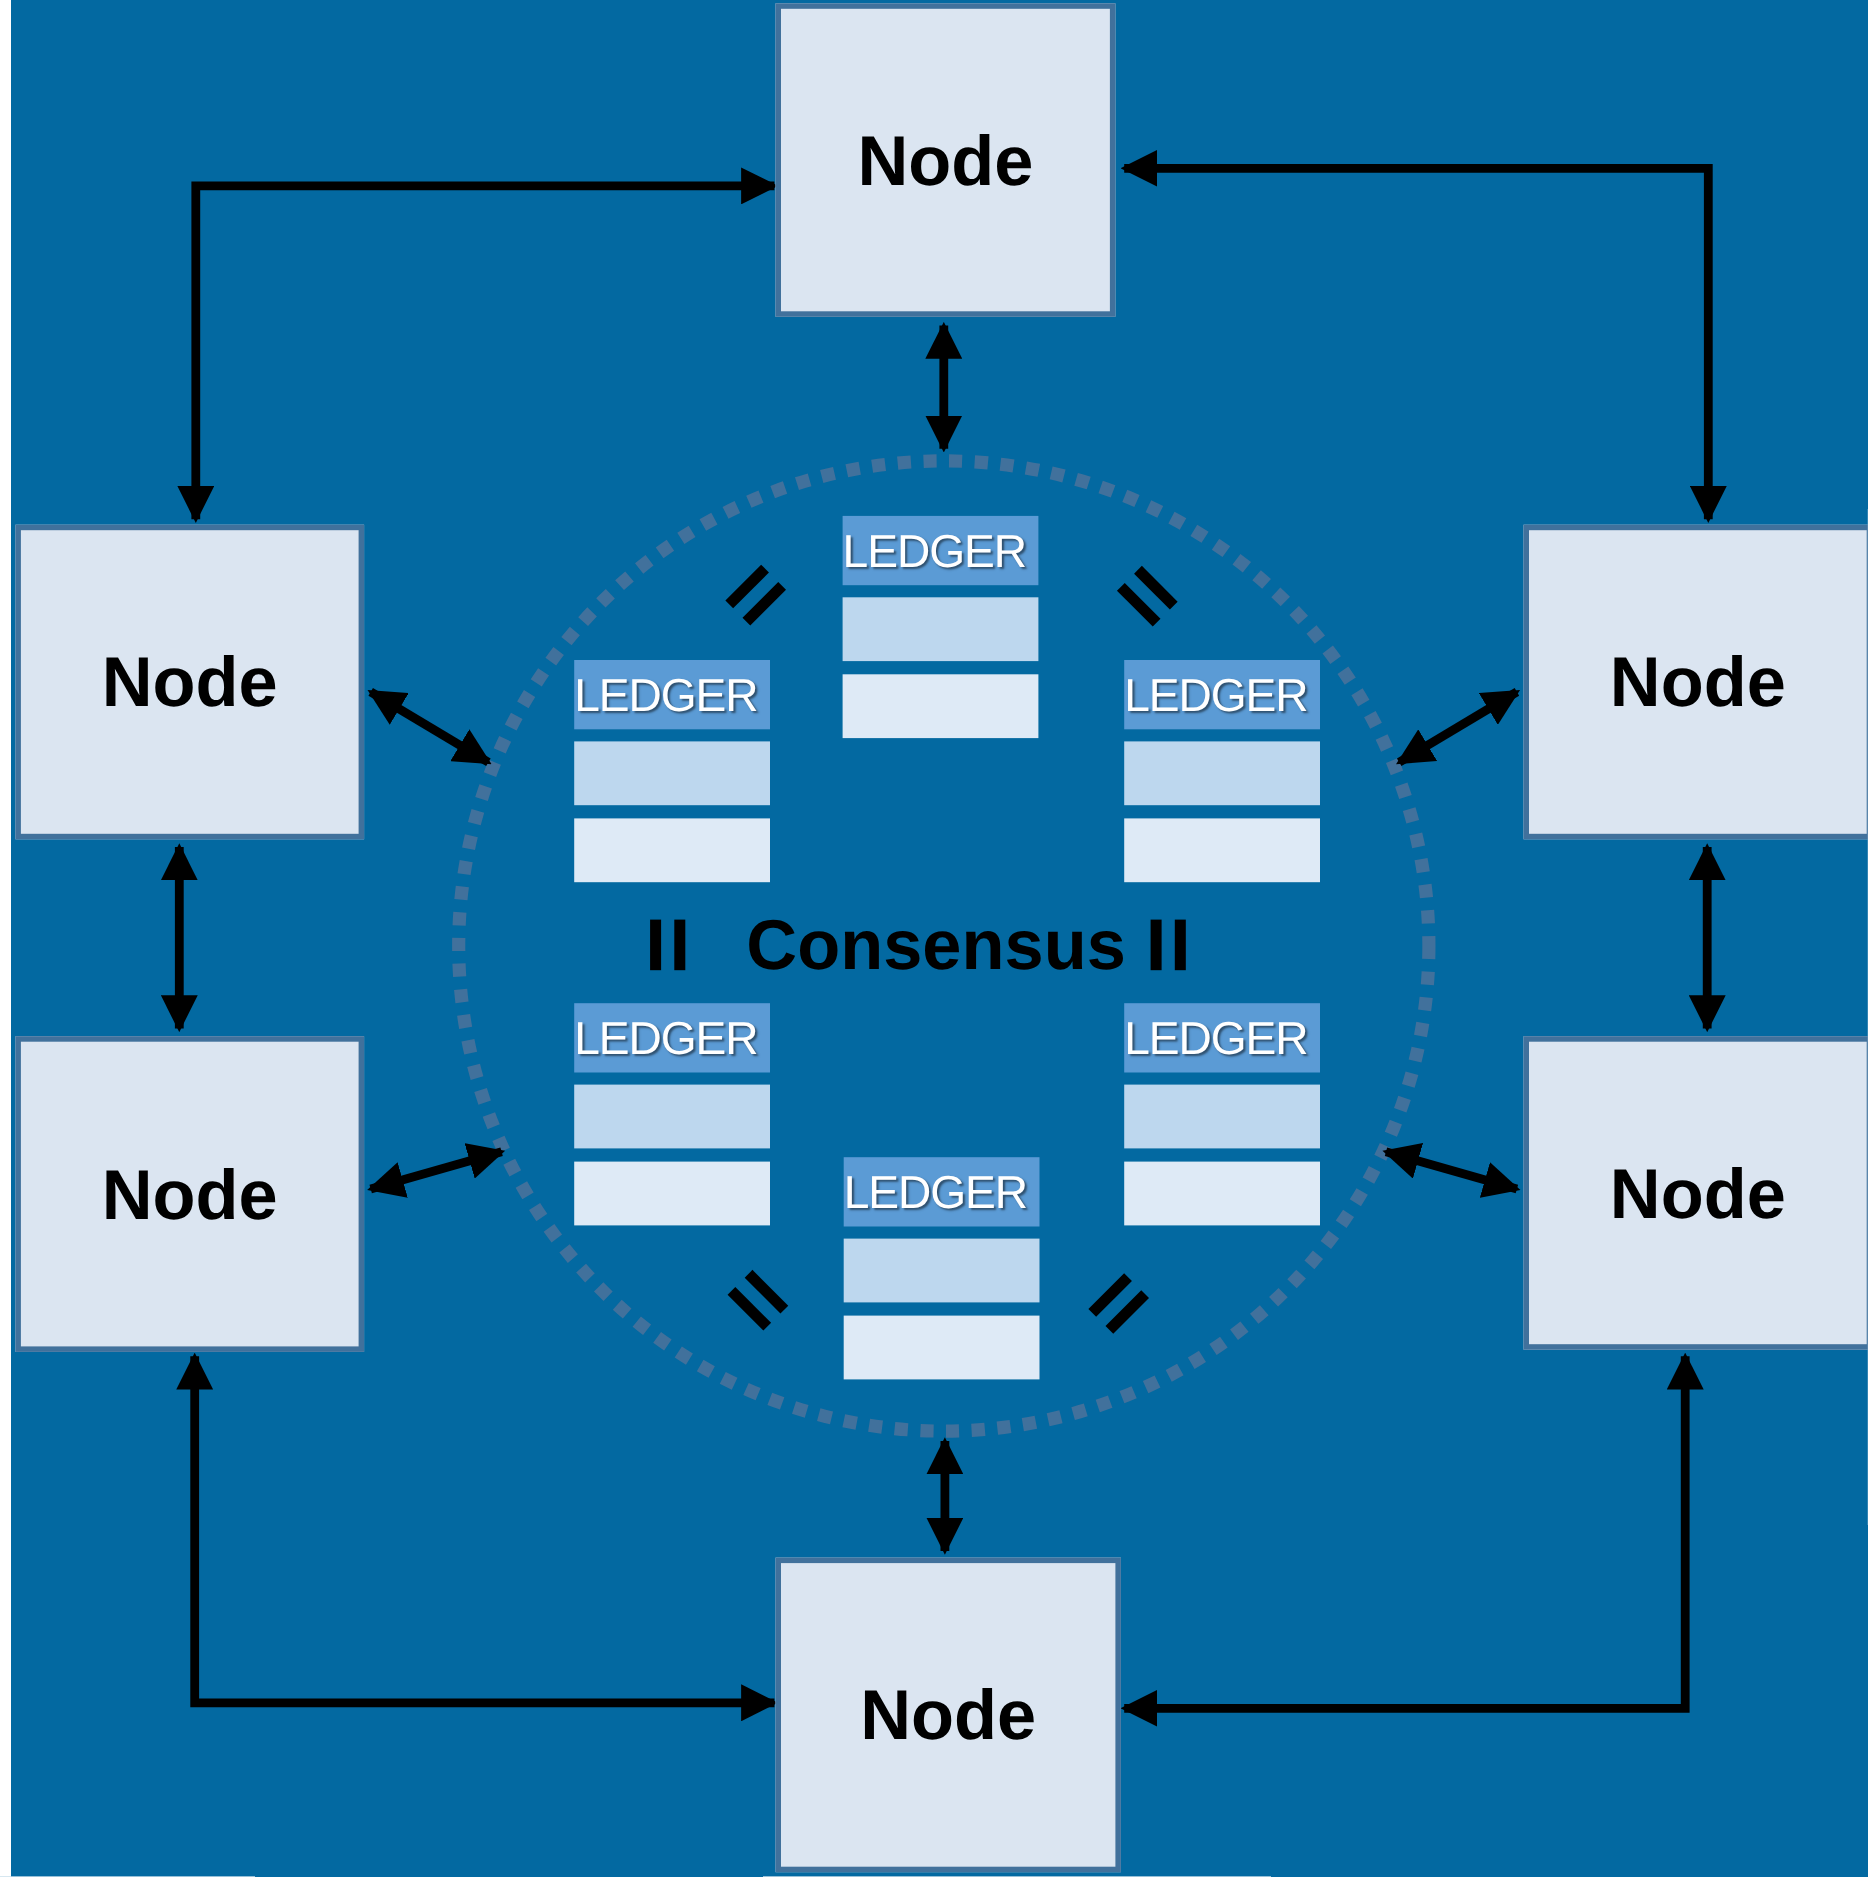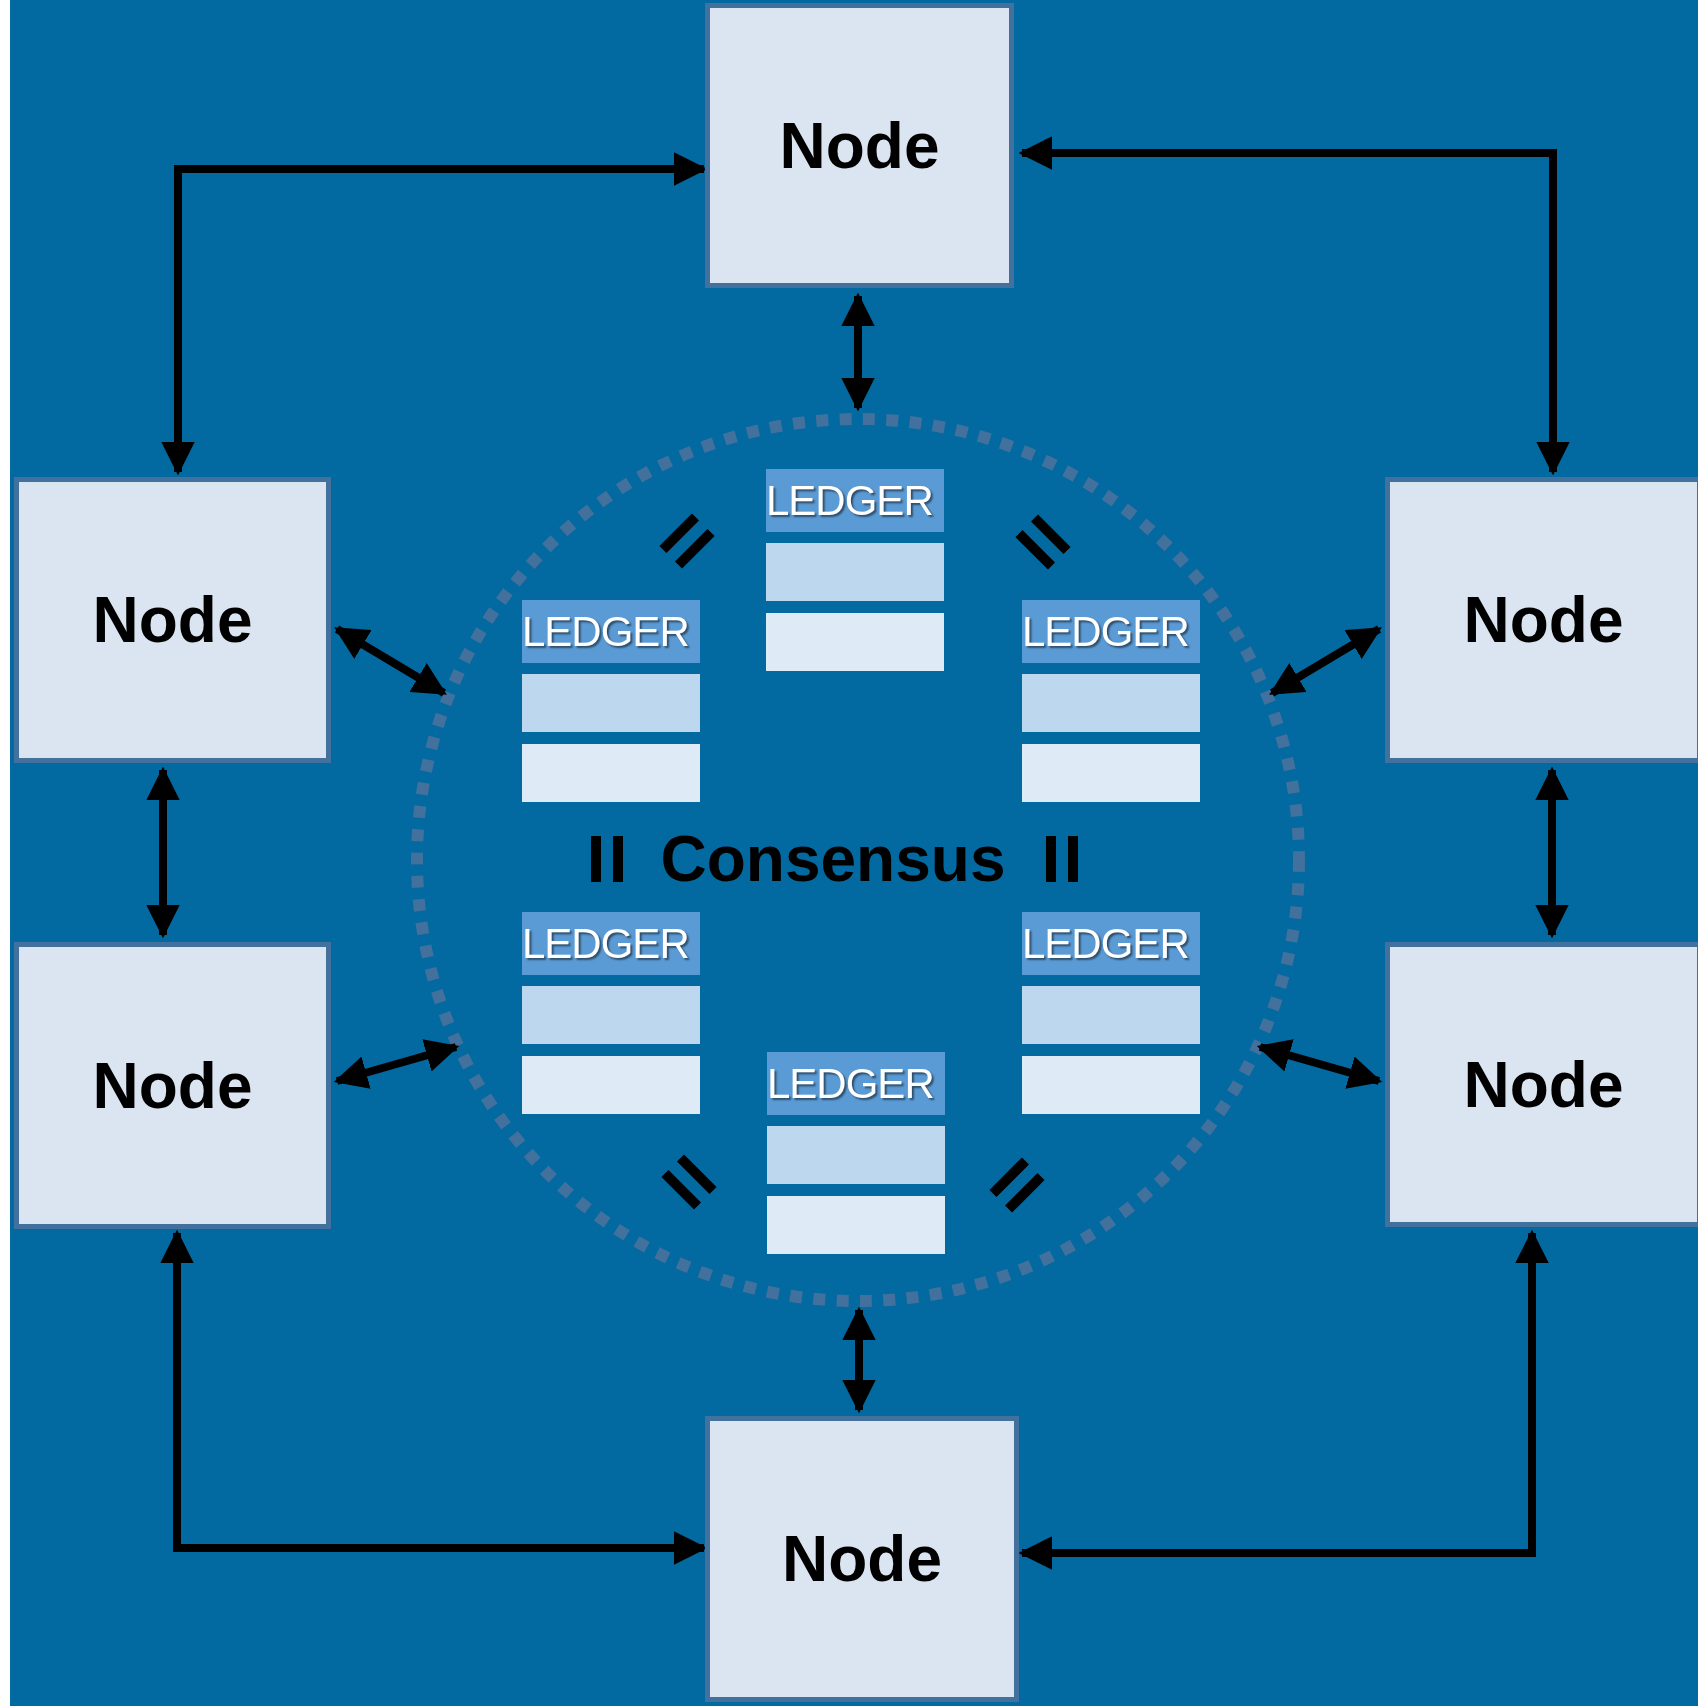--- a/index.html
+++ b/index.html
@@ -87,21 +87,21 @@
   .eq-tl { left:654px;  top:525px;  transform:rotate(-45deg); }
   .eq-tr { left:1010px; top:526px;  transform:rotate(45deg); }
   .eq-ml { left:574px;  top:843px;  transform:rotate(90deg); }
   .eq-mr { left:1029px; top:843px;  transform:rotate(90deg); }
   .eq-bl { left:656px;  top:1166px; transform:rotate(45deg); }
   .eq-br { left:984px;  top:1169px; transform:rotate(-45deg); }
 
   
   .consensus {
     position:absolute;
-    left:383px;
+    left:401px;
     top:822px;
     width:880px;
     text-align:center;
     font-size:64px;
     font-weight:bold;
     color:var(--label-text,#000);
   }
 </style>
 </head>
 <body>

